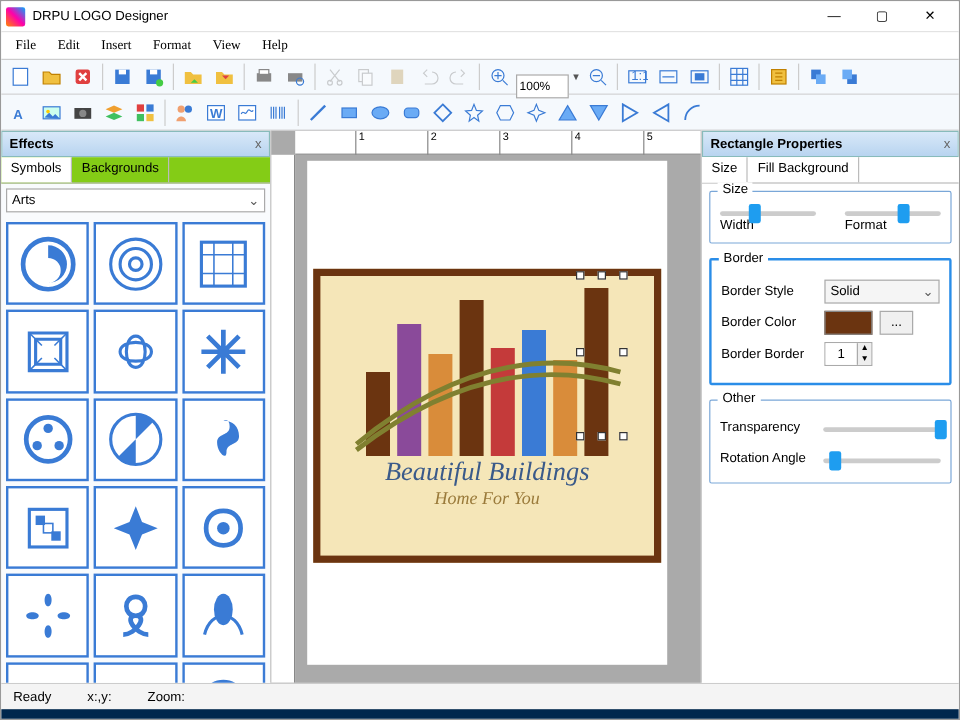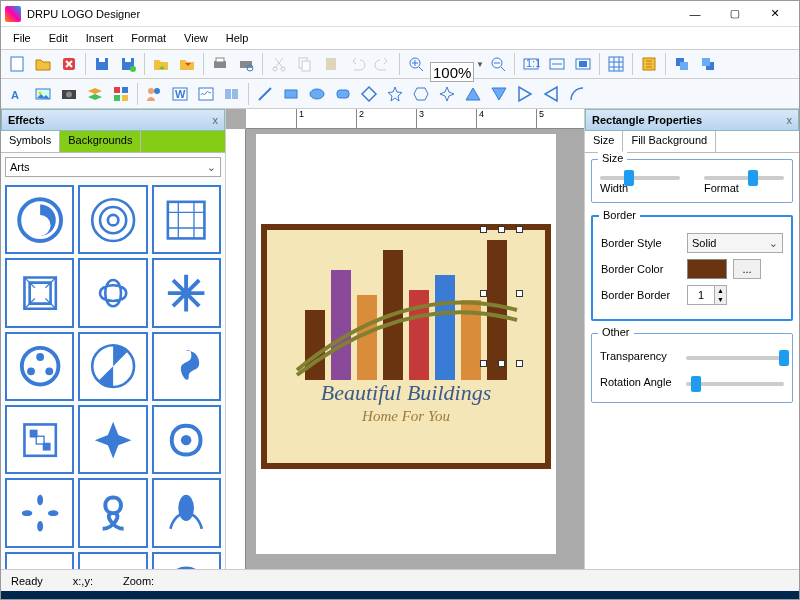--- a/index.html
+++ b/index.html
@@ -2,27 +2,27 @@
 <html><head>
 <meta charset="utf-8">
 <style>
 * { box-sizing: border-box; margin: 0; padding: 0; font-family: "Segoe UI", Arial, sans-serif; font-size: 11px; }
 body { width: 800px; height: 600px; background: #fff; overflow: hidden; border: 1px solid #999; }
 .titlebar { height: 26px; background: #fff; display: flex; align-items: center; padding: 0 4px; border-bottom: 1px solid #ddd; }
 .titlebar .logo { width: 16px; height: 16px; background: linear-gradient(45deg, #f80, #f0a, #0af); border-radius: 2px; margin-right: 6px; }
 .titlebar .title { flex: 1; }
 .winbtn { width: 40px; height: 22px; display: flex; align-items: center; justify-content: center; }
 .menubar { height: 22px; background: #fff; display: flex; align-items: center; padding: 0 4px; gap: 2px; }
-.menubar span { padding: 2px 8px; }
+.menubar span { padding: 2px 8px; font-family: Liberation Serif, serif; }
 .toolbar { height: 30px; background: #f5f9fd; border-top: 1px solid #ccc; border-bottom: 1px solid #ccc; display: flex; align-items: center; padding: 0 4px; gap: 2px; }
 .toolbar2 { height: 30px; background: #f5f9fd; border-bottom: 1px solid #ccc; display: flex; align-items: center; padding: 0 4px; gap: 2px; }
 .tbtn { width: 24px; height: 24px; display: flex; align-items: center; justify-content: center; border: 1px solid transparent; }
 .tbtn svg { width: 18px; height: 18px; }
 .sep { width: 1px; height: 22px; background: #ccc; margin: 0 2px; }
-.zoom-input { width: 44px; height: 20px; border: 1px solid #aaa; font-size: 15px; padding: 0 2px; margin-top: 16px; }
+.zoom-input { width: 44px; height: 20px; border: 1px solid #aaa; font-size: 10px; padding: 0 2px; margin-top: 16px; }
 .mainarea { display: flex; height: 460px; }
 .effects-panel { width: 225px; background: #f9fbfd; border-right: 1px solid #ccc; display: flex; flex-direction: column; }
 .panel-head { background: linear-gradient(#d8e8f8, #b8d4f0); border: 1px solid #8bb; height: 22px; display: flex; align-items: center; padding: 0 6px; font-weight: bold; }
 .panel-head .close { margin-left: auto; font-weight: normal; color: #666; }
 .effects-tabs { display: flex; height: 22px; background: #84cc16; border-bottom: 1px solid #bbb; }
 .effects-tabs span { padding: 3px 8px; border-right: 1px solid #bbb; }
 .effects-tabs .active { background: #fff; }
 .symbol-cat { margin: 4px; height: 20px; border: 1px solid #aaa; padding: 2px 4px; display: flex; align-items: center; background: #fff; gap: 24px; }
 .symbol-cat .arrow { margin-left: auto; color: #555; }
 .symbol-grid { flex: 1; overflow: hidden; padding: 4px; display: grid; grid-template-columns: repeat(3, 1fr); gap: 4px; }

